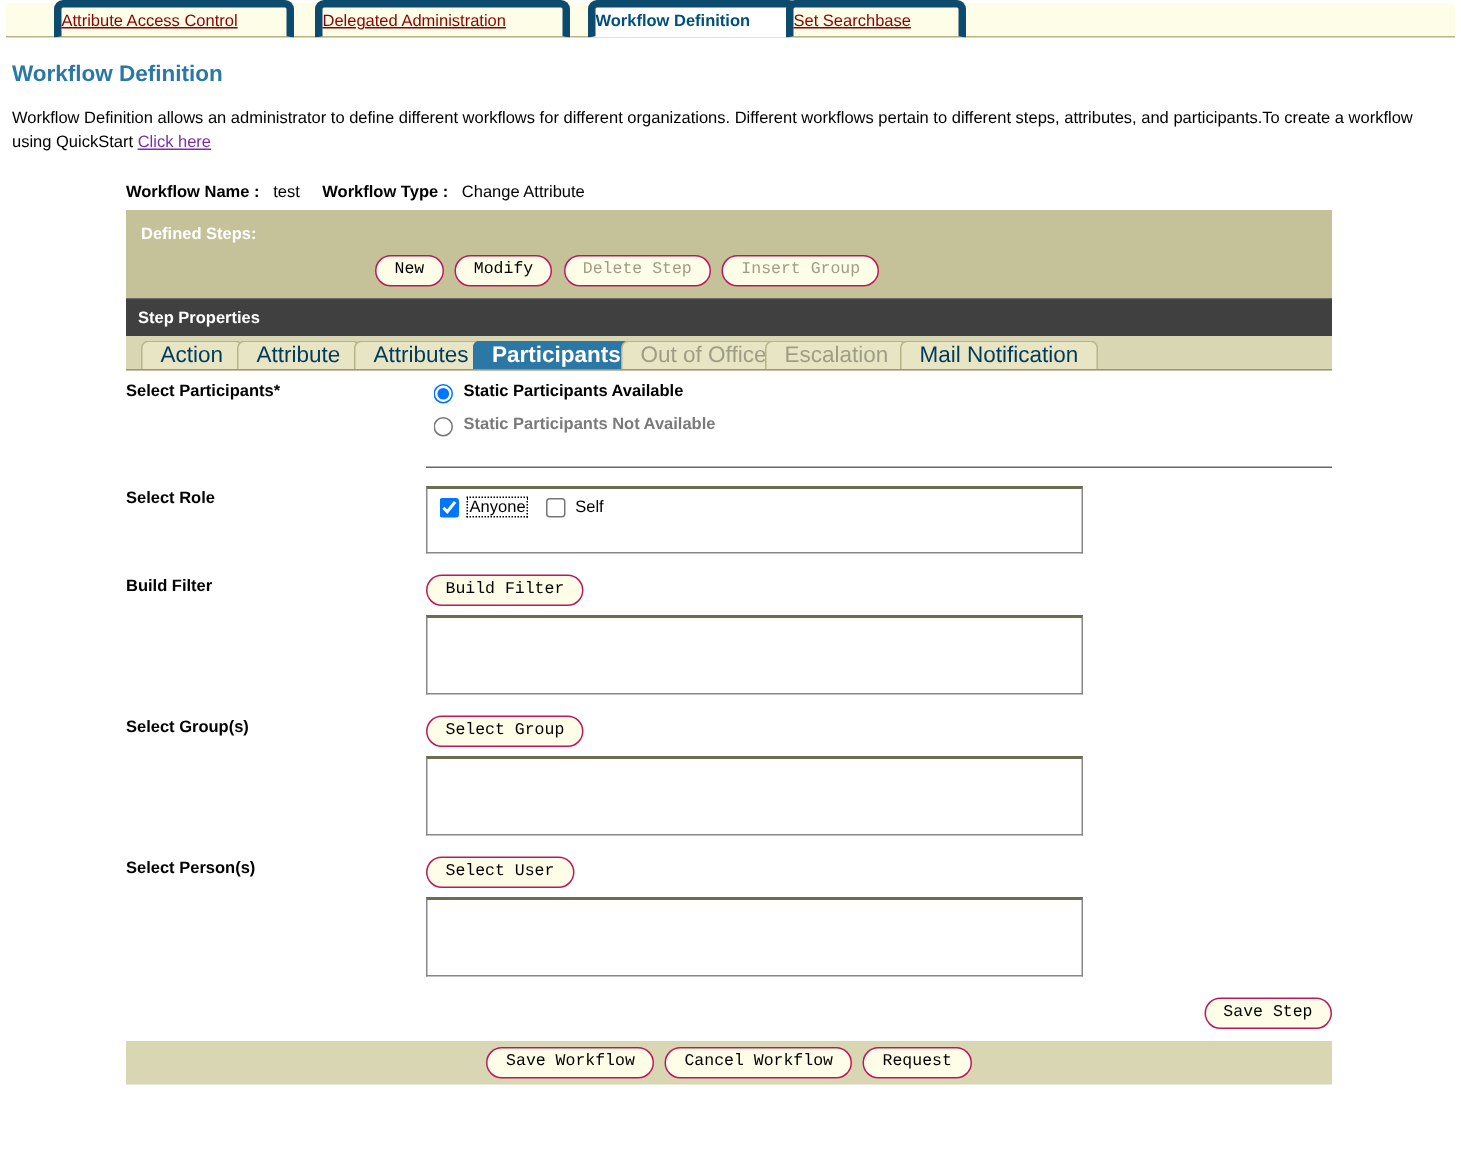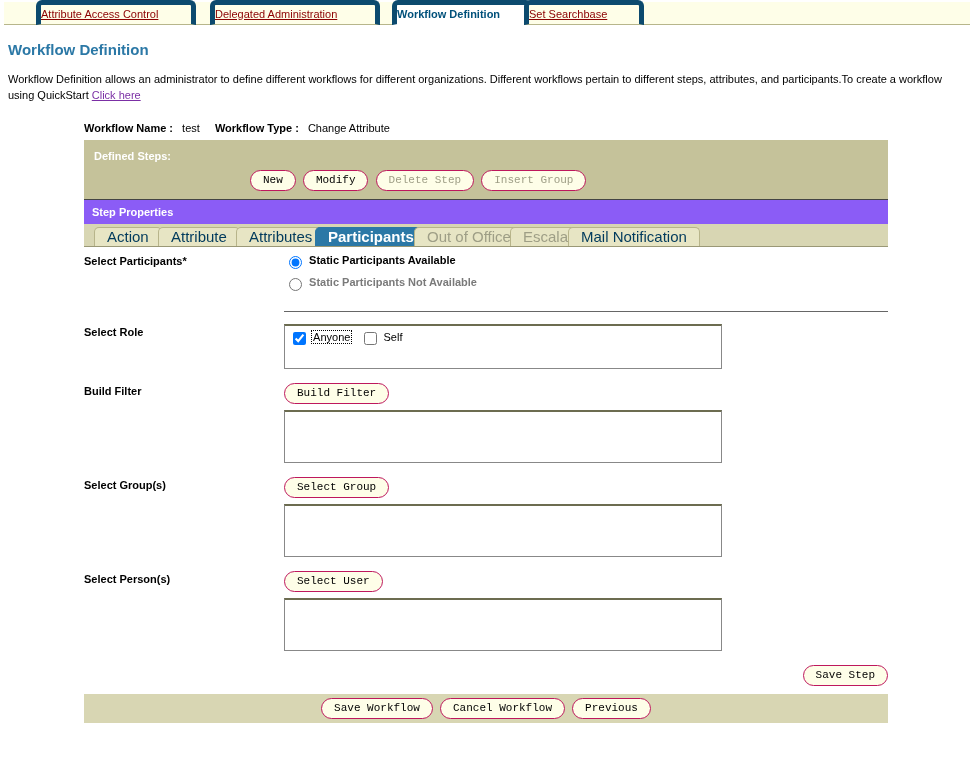--- a/index.html
+++ b/index.html
@@ -88,21 +88,21 @@
     border-radius: 11px;
     padding: 2px 12px;
     cursor: pointer;
     color: #000;
     line-height: 15px;
   }
   .btn.disabled { color: #9e9e86; cursor: default; }
   .step-btns { margin: 8px 0 0 156px; }
   .step-btns .btn { margin-right: 4px; }
   .sp-head {
-    background: #8b5cf6;
+    background: #404040;
     border-top: 1px solid #444;
     padding: 6px 8px;
     color: #fff;
     font-weight: bold;
     font-size: 11px;
   }
   .sub-tab-row {
     background: #d8d6b3;
     height: 22px;
     position: relative;
@@ -201,21 +201,21 @@
 
   <div class="sp-head">Step Properties</div>
 
   <div class="sub-tab-row">
     <div class="sub-tab" style="left:10px;">Action</div>
     <div class="sub-tab" style="left:74px;">Attribute</div>
     <div class="sub-tab" style="left:152px;">Attributes</div>
     <div class="sub-tab active" style="left:231px;">Participants</div>
     <div class="sub-tab disabled" style="left:330px;">Out of Office</div>
     <div class="sub-tab disabled" style="left:426px;">Escalation</div>
-    <div class="sub-tab" style="left:484px;margin-top:45px;">Mail Notification</div>
+    <div class="sub-tab" style="left:516px;margin-top:45px;">Mail Notification</div>
   </div>
 
   <div class="form-block">
 
     <div class="frow">
       <div class="flabel">Select Participants*</div>
       <div class="fctrl">
         <div class="radio-line">
           <input type="radio" checked="" style="">
           <span>Static Participants Available</span>
@@ -270,16 +270,16 @@
 
     <div class="center-row">
       <span class="btn">Save Step</span>
     </div>
 
   </div>
 
   <div class="bottom-bar">
     <span class="btn">Save Workflow</span>
     <span class="btn">Cancel Workflow</span>
-    <span class="btn">Previous</span>
+    <span class="btn">Request</span>
   </div>
 
 </div>
 
 </body></html>

